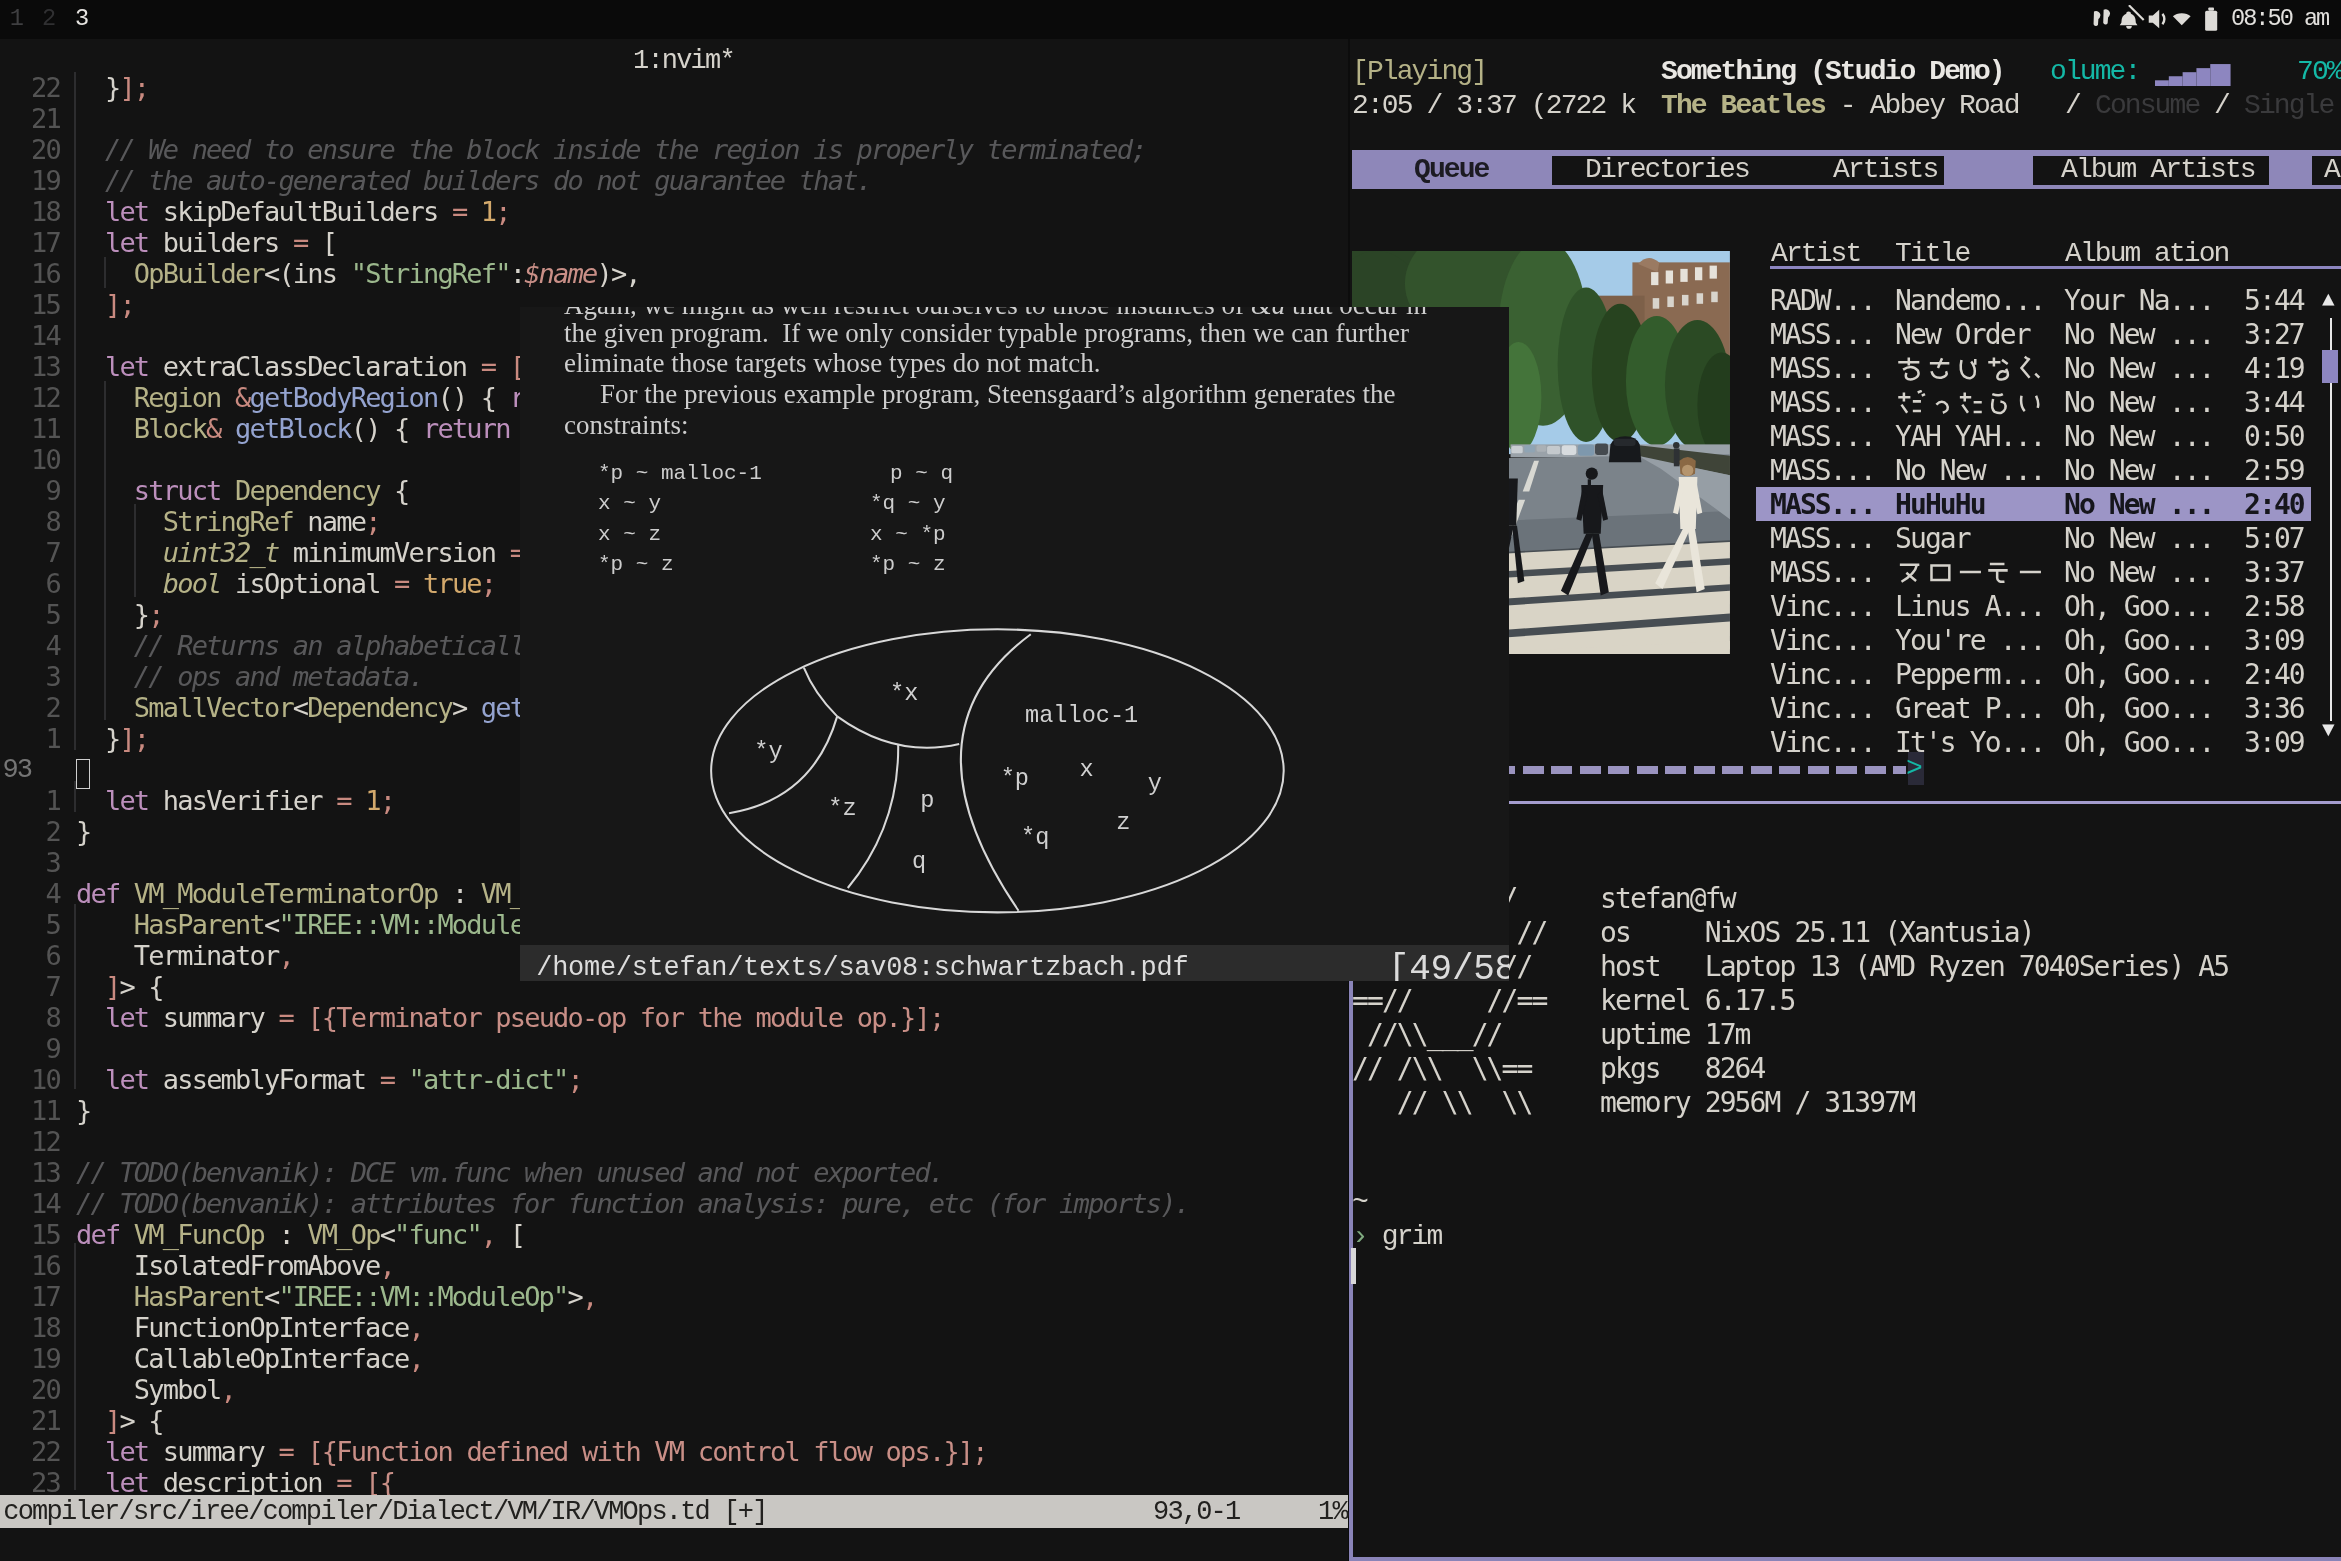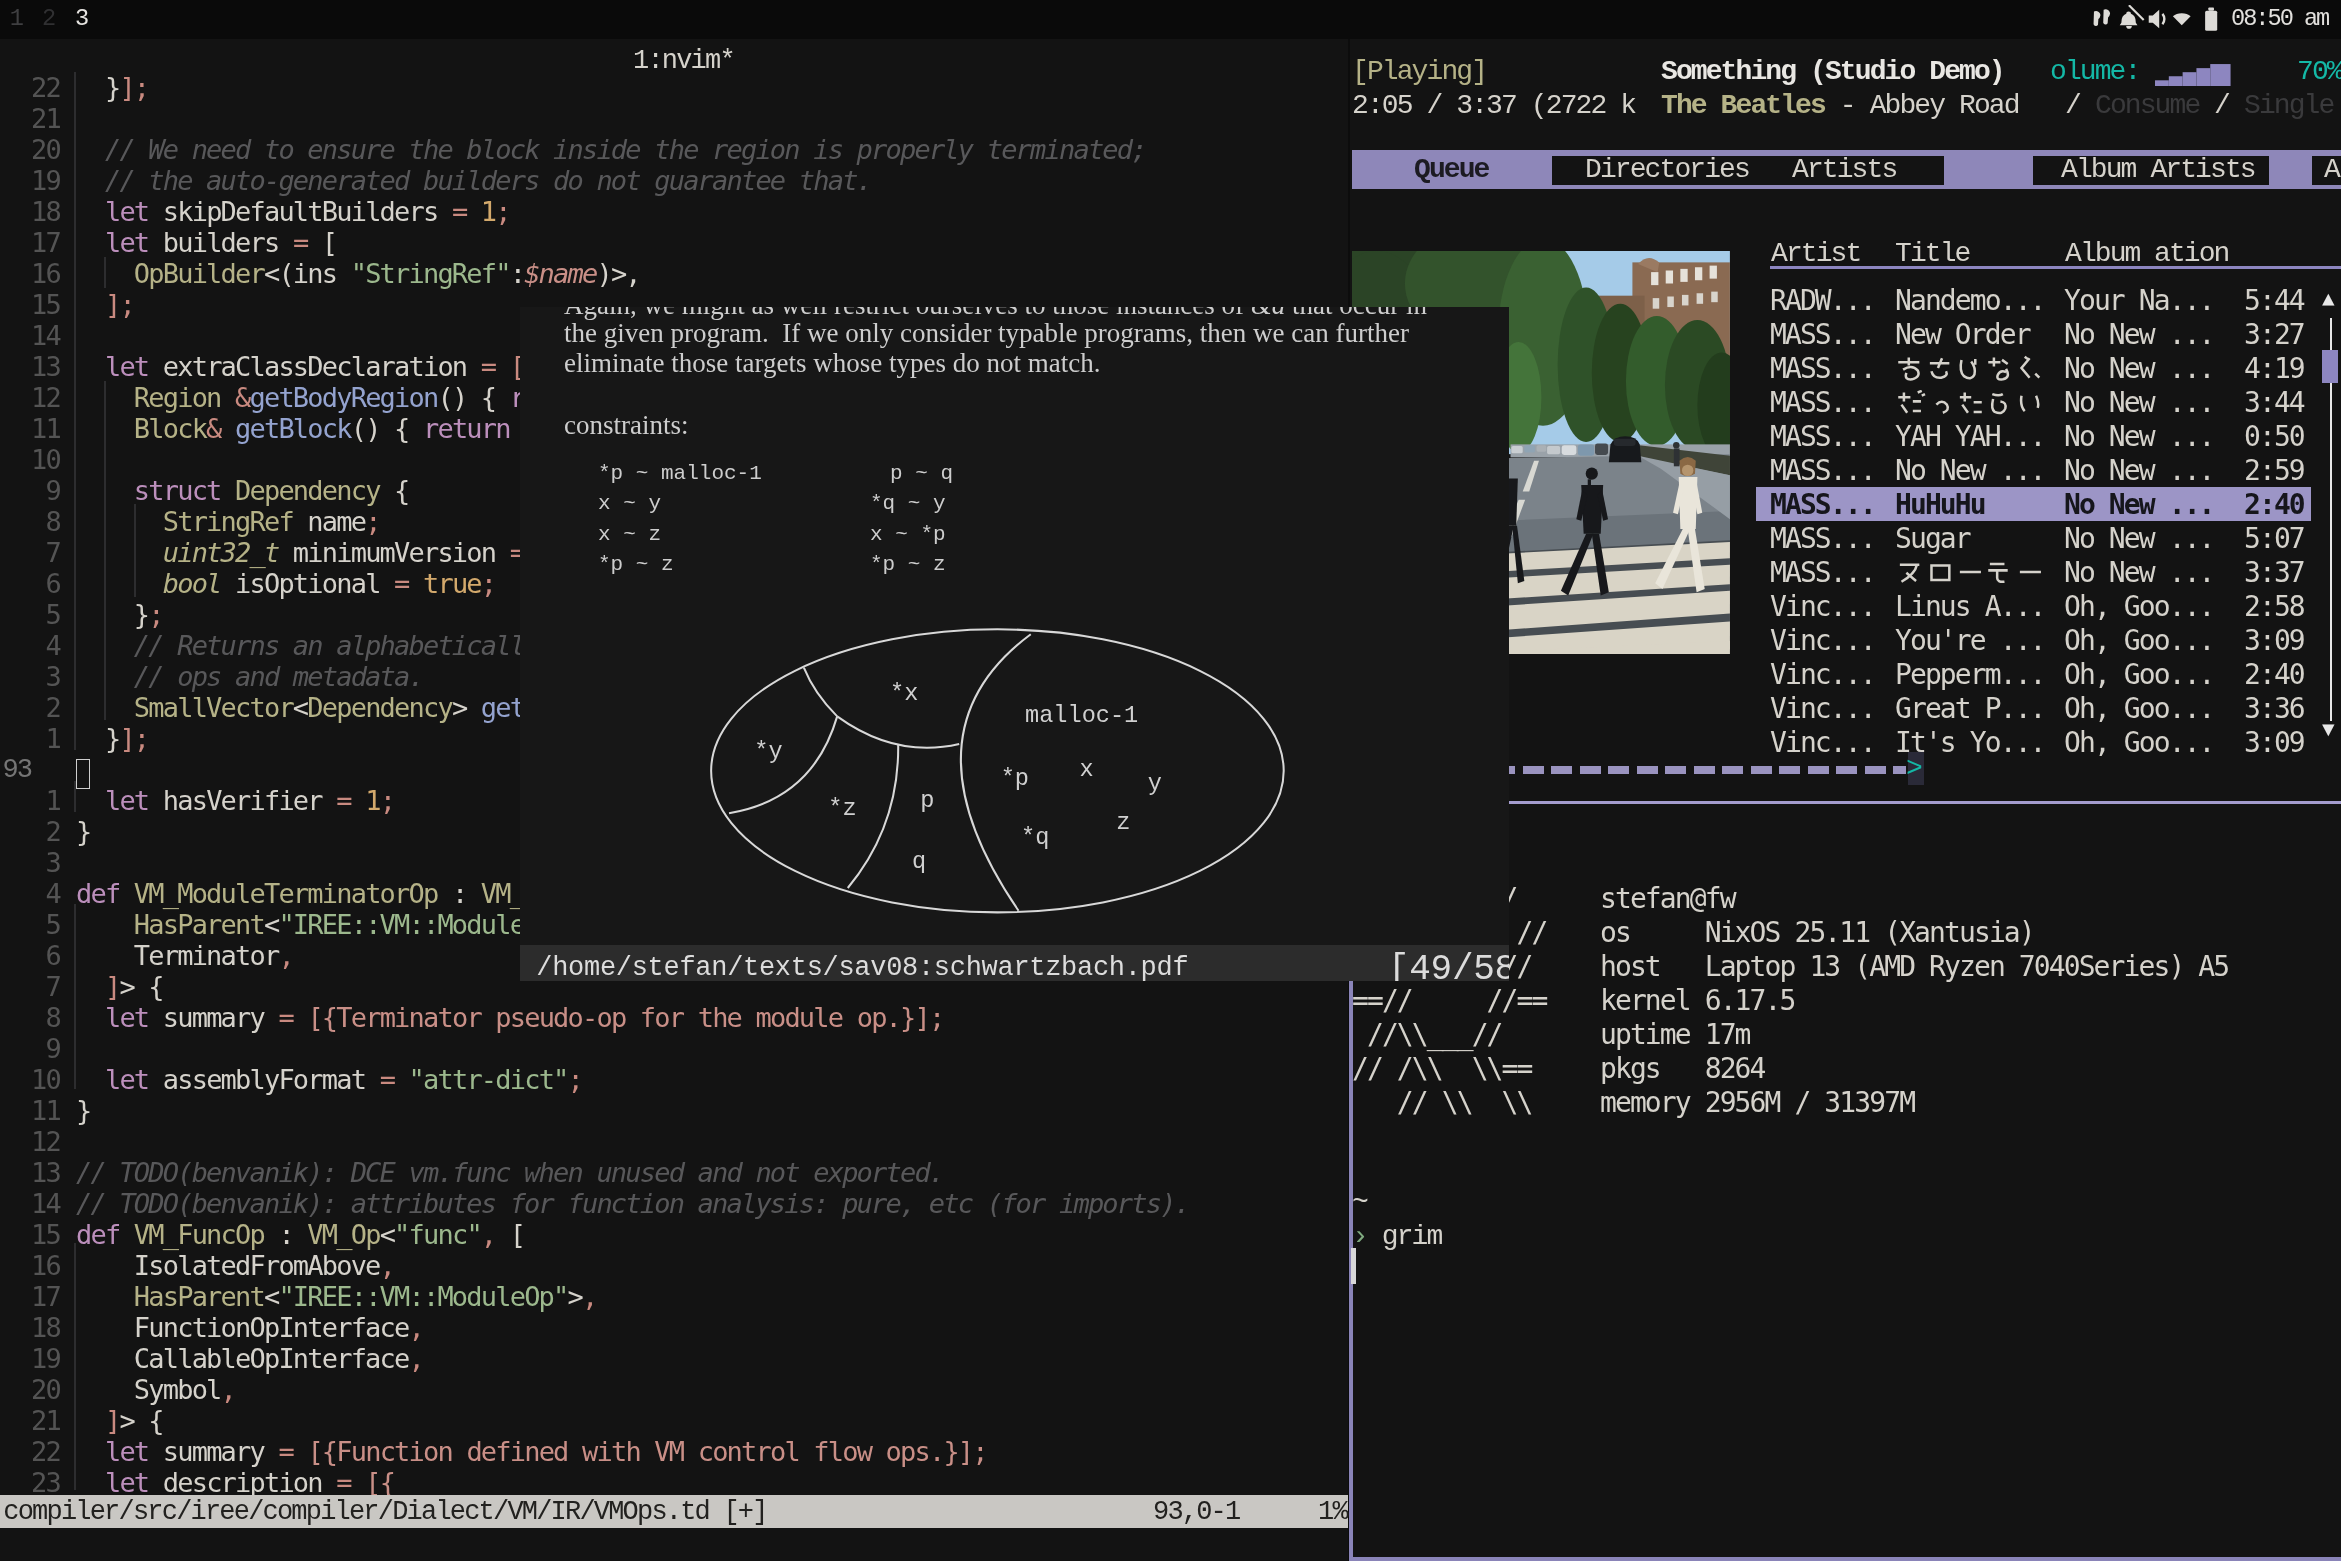--- a/index.html
+++ b/index.html
@@ -174,21 +174,21 @@
 <div class="abs rt dim" style="left:2095px;top:89px">Consume</div>
 <div class="abs rt wt" style="left:2214px;top:89px">/</div>
 <div class="abs rt dim" style="left:2244px;top:89px">Single</div>
 
 <div class="abs" style="left:1352px;top:150px;width:990px;height:39px;background:#8e87b9"></div>
 <div class="abs" style="left:1552px;top:156px;width:392px;height:29px;background:#131313"></div>
 <div class="abs" style="left:2033px;top:156px;width:236px;height:29px;background:#131313"></div>
 <div class="abs" style="left:2312px;top:156px;width:30px;height:29px;background:#131313"></div>
 <div class="abs rt" style="left:1414px;top:153px;color:#1c1b22;font-weight:bold">Queue</div>
 <div class="abs rt wt" style="left:1585px;top:153px">Directories</div>
-<div class="abs rt wt" style="left:1792px;top:153px">Artists</div>
+<div class="abs rt wt" style="left:1833px;top:153px">Artists</div>
 <div class="abs rt wt" style="left:2061px;top:153px">Album Artists</div>
 <div class="abs rt wt" style="left:2324px;top:153px">Alb</div>
 
 <div class="abs rt wt" style="left:1771px;top:237px">Artist</div>
 <div class="abs rt wt" style="left:1895px;top:237px">Title</div>
 <div class="abs rt wt" style="left:2065px;top:237px">Album</div>
 <div class="abs rt wt" style="left:2154px;top:237px;left:2154px">ation</div>
 <div class="abs" style="left:1770px;top:266px;width:572px;height:3.3px;background:#8d86c0"></div>
 
 <div class="abs" style="left:1756px;top:487px;width:555px;height:34px;background:#9c95c6"></div>
@@ -383,20 +383,21 @@
       <polygon points="413,342 422,342 434,416 424,420"></polygon>
       <polygon points="403,285 395,322 401,324 409,290"></polygon>
       <polygon points="424,285 431,322 425,324 418,290"></polygon>
  </g>
 </svg>
 
 <div id="pdf" class="abs">
   <div class="tx" style="left:44px;top:-17px">Again, we might as well restrict ourselves to those instances of <i>&amp;a</i> that occur in</div>
   <div class="tx" style="left:44px;top:10.6px">the given program.&nbsp; If we only consider typable programs, then we can further</div>
   <div class="tx" style="left:44px;top:41px">eliminate those targets whose types do not match.</div>
+  <div class="tx" style="left:80px;top:72px">For the previous example program, Steensgaard’s algorithm generates the</div>
   <div class="tx" style="left:44px;top:103px">constraints:</div>
   <div class="mn" style="left:78px;top:155px">*p ~ malloc-1</div>
     <div class="mn" style="left:370px;top:155px">p ~ q</div>
   <div class="mn" style="left:78px;top:185px">x ~ y</div>
     <div class="mn" style="left:350px;top:185px">*q ~ y</div>
   <div class="mn" style="left:78px;top:216px">x ~ z</div>
     <div class="mn" style="left:350px;top:216px">x ~ *p</div>
   <div class="mn" style="left:78px;top:246px">*p ~ z</div>
     <div class="mn" style="left:350px;top:246px">*p ~ z</div>
   <svg class="abs" style="left:0;top:301px" width="989" height="342" viewBox="0 0 1216 420">

